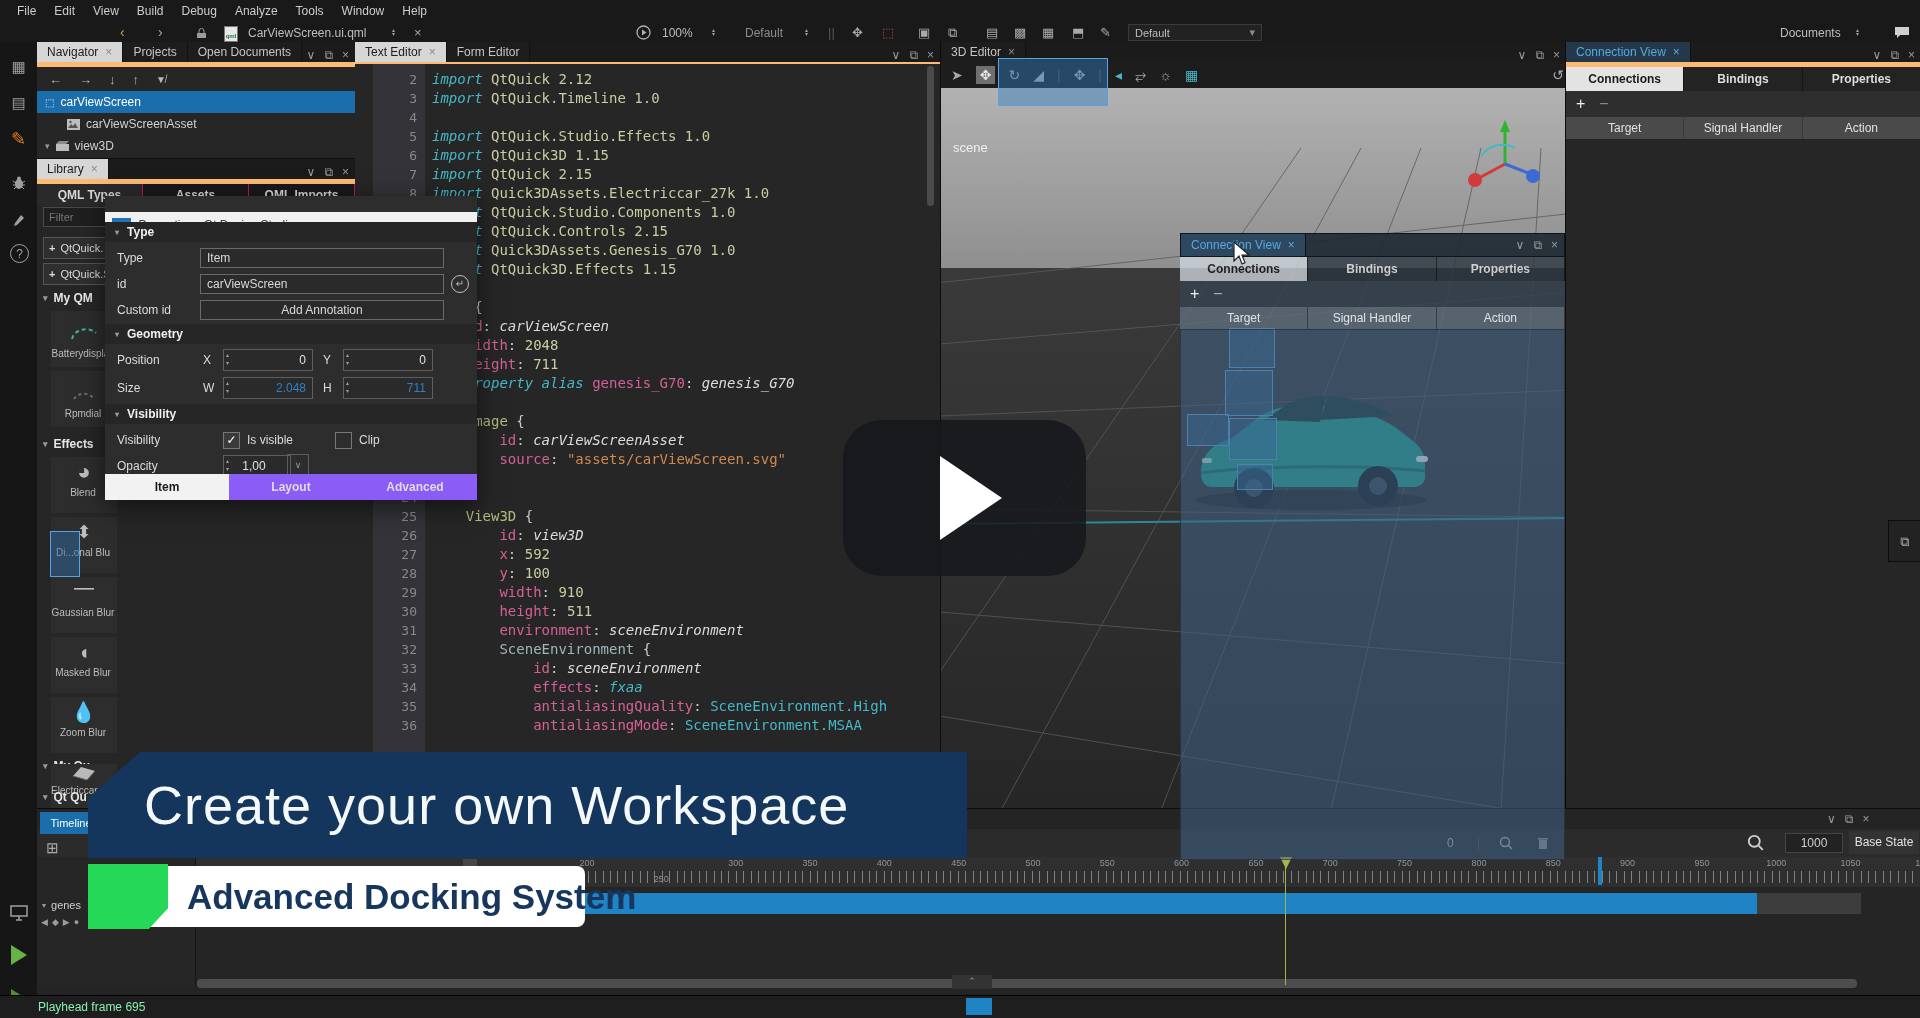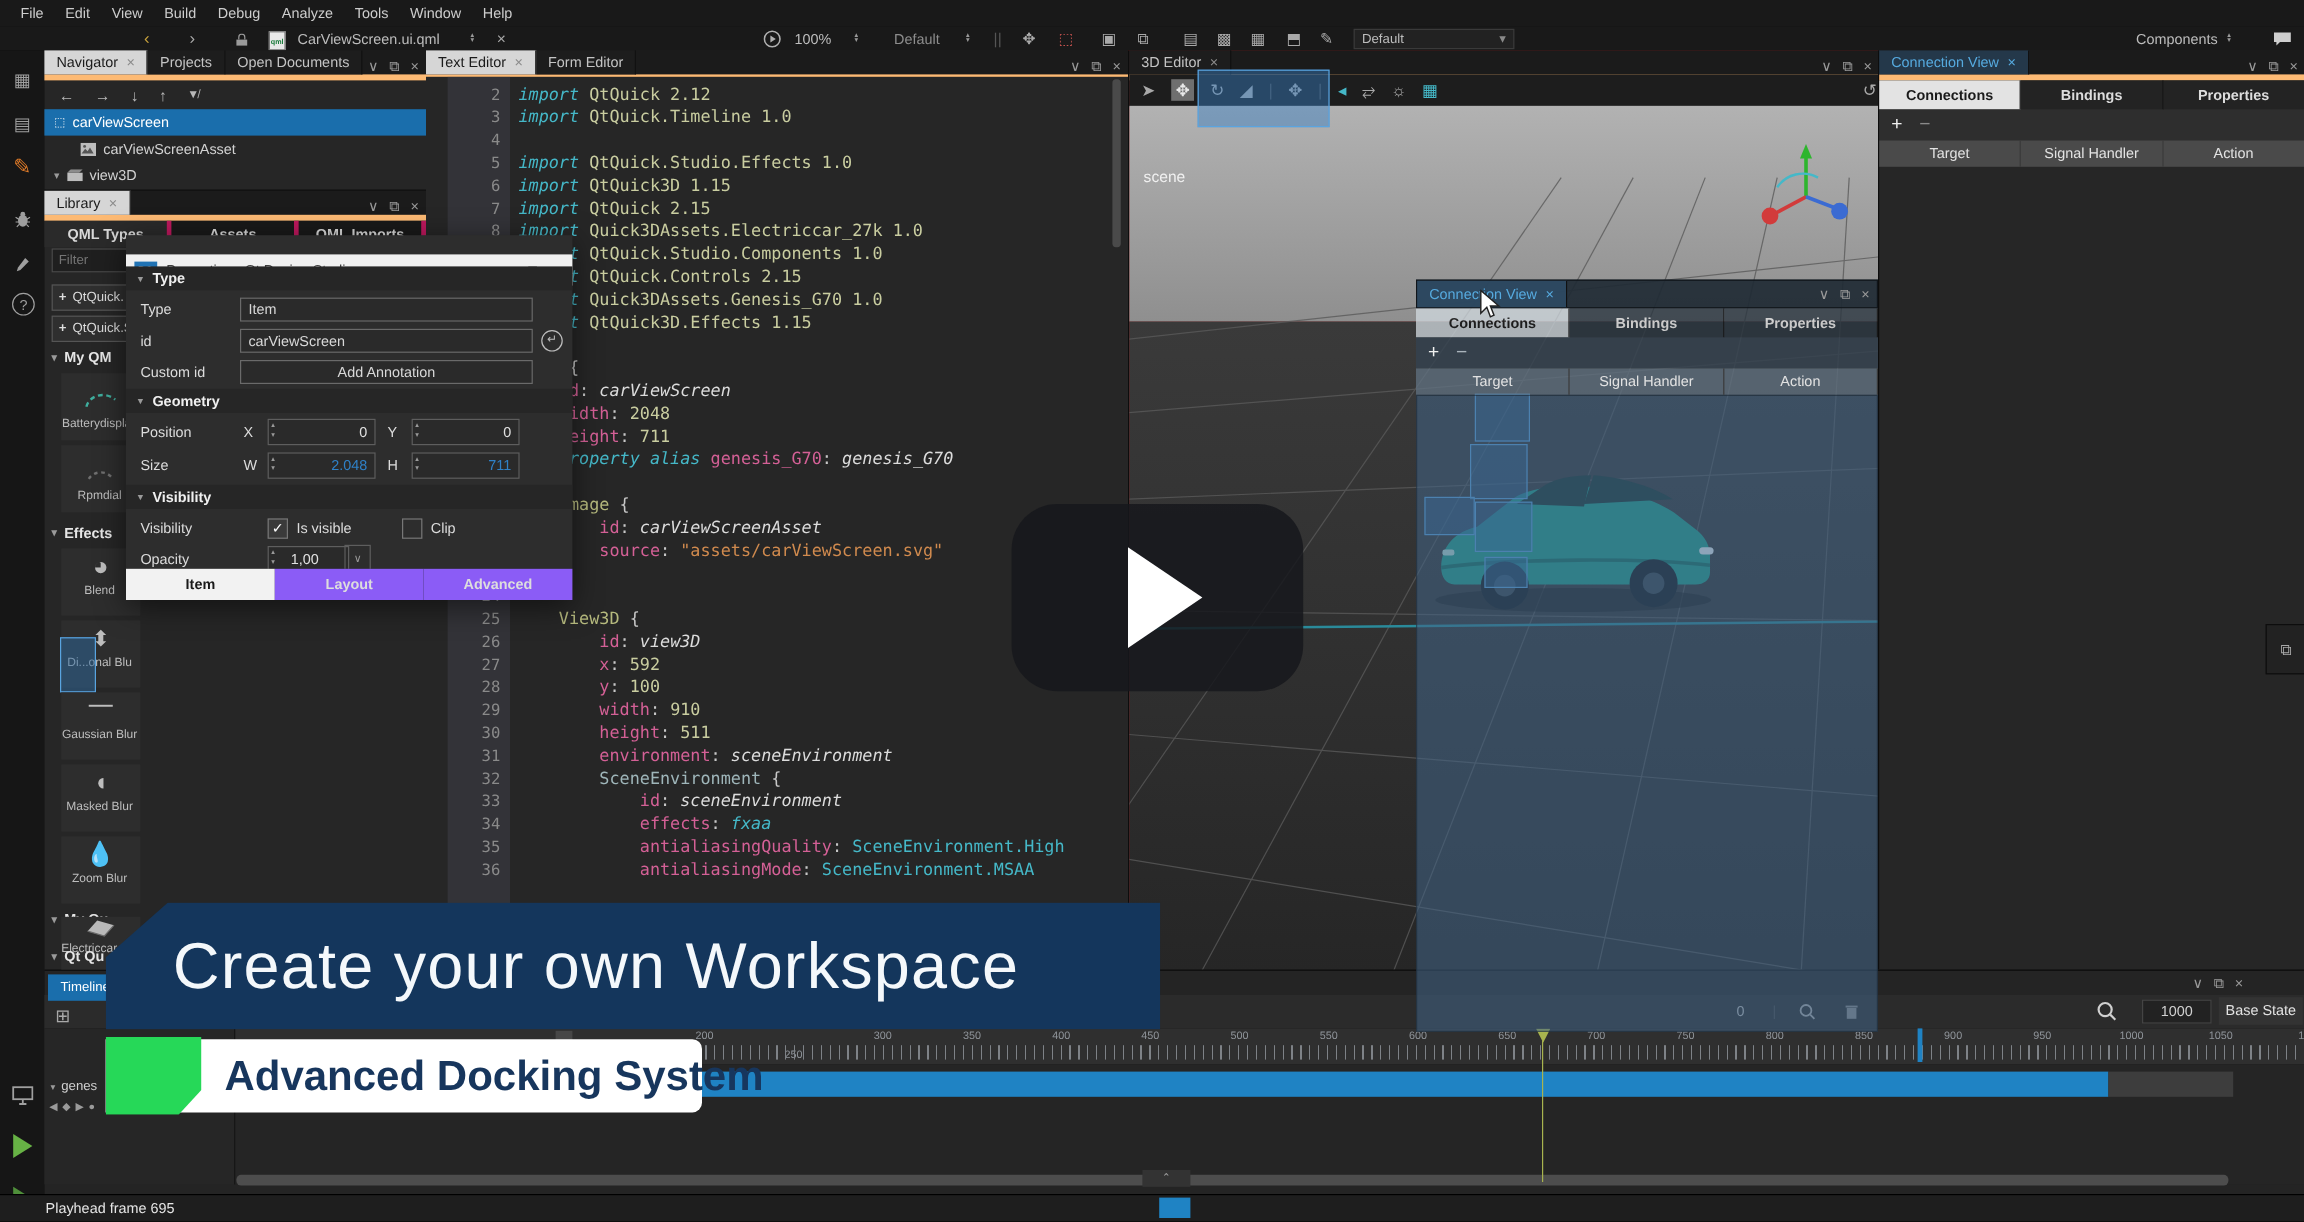--- a/index.html
+++ b/index.html
@@ -21,21 +21,21 @@
   .tbbox{background:#222;border:1px solid #3a3a3a;color:#bdbdbd;font-size:11px;padding:1px 6px;}
   .updn{display:inline-flex;flex-direction:column;line-height:4px;font-size:6px;color:#9a9a9a;}
   
   #rail{left:0;top:42px;width:37px;height:976px;background:#161616;border-right:1px solid #0d0d0d;}
   .rail-ic{position:absolute;left:6px;width:25px;height:25px;display:flex;align-items:center;justify-content:center;font-size:15px;color:#9f9f9f;}
   
   .tabbar{background:#1b1b1b;display:flex;align-items:flex-end;height:20px;border-bottom:5px solid #fdba74;}
   
   .tree-row{height:22px;display:flex;align-items:center;gap:6px;padding-left:8px;color:#d2d2d2;font-size:12px;}
   .tree-row.sel{background:#1a6eac;color:#fff;}
-  .lib-tab{flex:1;text-align:center;padding:4px 0;background:#191919;color:#d8d8d8;font-weight:bold;font-size:12px;border-right:4px solid #be185d;}
+  .lib-tab{flex:1;text-align:center;padding:4px 0;background:#191919;color:#d8d8d8;font-weight:bold;font-size:12px;border-right:1px solid #be185d;}
   .lib-tab.on{background:#2a2a2a;}
   .lib-sec{font-weight:bold;color:#e6e6e6;font-size:12px;}
   .lib-item-label{font-size:10px;color:#bdbdbd;text-align:center;width:64px;overflow:hidden;white-space:nowrap;}
   
   #code{left:355px;top:64px;width:585px;height:744px;background:#262626;overflow:hidden;font-family:"DejaVu Sans Mono",monospace;font-size:14px;}
   #gutterbg{position:absolute;left:18px;top:0;width:52px;height:744px;background:#333338;}
   .codeline{position:absolute;left:0;height:19px;line-height:19px;white-space:pre;}
   .codeline .ln{position:absolute;left:18px;width:44px;text-align:right;color:#8a8a8a;font-size:13px;}
   .codeline .src{position:absolute;left:77px;}
   .tk-k{color:#45b8c8;font-style:italic;}
@@ -138,21 +138,21 @@
     <span class="ico abs" style="left:948px;top:4px;">⧉</span>
     <span class="ico abs" style="left:986px;top:4px;">▤</span>
     <span class="ico abs" style="left:1014px;top:4px;">▩</span>
     <span class="ico abs" style="left:1042px;top:4px;">▦</span>
     <span class="ico abs" style="left:1072px;top:4px;">⬒</span>
     <span class="ico abs" style="left:1100px;top:4px;">✎</span>
     <span class="tbbox abs row" style="left:1128px;top:2px;width:120px;justify-content:space-between;">
       <span>Default</span>
       <span style="color:#8a8a8a;">▾</span>
     </span>
-    <span class="tbtxt abs" style="left:1780px;top:4px;">Components</span>
+    <span class="tbtxt abs" style="left:1780px;top:4px;">Documents</span>
     <span class="updn abs" style="left:1856px;top:6px;">
         <span>▴</span>
         <span>▾</span>
       </span>
     <svg class="abs" style="left:1894px;top:4px;" width="16" height="13" viewBox="0 0 16 13">
         <path d="M1 1h14v8H6l-3 3v-3H1z" fill="#cfcfcf"></path>
       </svg>
   </div>
 
   <div id="rail" class="abs">
@@ -564,21 +564,21 @@
 
     <div class="abs" style="left:1243px;top:48px;width:12px;height:12px;background:#a8b44e;clip-path:polygon(0 0,100% 0,50% 100%);z-index:5;"></div>
     <div class="abs" style="left:1248px;top:58px;width:1px;height:118px;background:#a8b44e;z-index:5;"></div>
     <div class="abs" style="left:1561px;top:48px;width:4px;height:28px;background:#1f83c4;z-index:5;"></div>
 
     <div class="abs" style="left:160px;top:170px;width:1660px;height:9px;background:#4d4d4d;border-radius:4px;"></div>
     <div class="abs" style="left:915px;top:166px;width:40px;height:14px;background:#333;color:#9a9a9a;text-align:center;line-height:12px;font-size:9px;">⌃</div>
   </div>
 
   <div class="abs" style="left:0;top:995px;width:1920px;height:23px;background:#1e1e1e;border-top:1px solid #000;">
-    <span class="abs" style="left:38px;top:4px;color:#e5e5e5;font-size:12px;">Playhead frame 695</span>
+    <span class="abs" style="left:38px;top:4px;color:#86efac;font-size:12px;">Playhead frame 695</span>
     <div class="abs" style="left:966px;top:2px;width:26px;height:17px;background:#1f83c4;"></div>
   </div>
 
   <div id="floatcv" class="abs">
     <div class="row" style="height:22px;background:rgba(32,42,52,0.92);border:1px solid #10151a;">
       <div class="panel-tab" style="height:22px;color:#56aadf;background:rgba(46,74,100,0.9);">
         <span>Connection View</span>
         <span class="x" style="color:#56aadf;">×</span>
       </div>
       <div class="corner-icons" style="margin-left:auto;padding-right:6px;">

